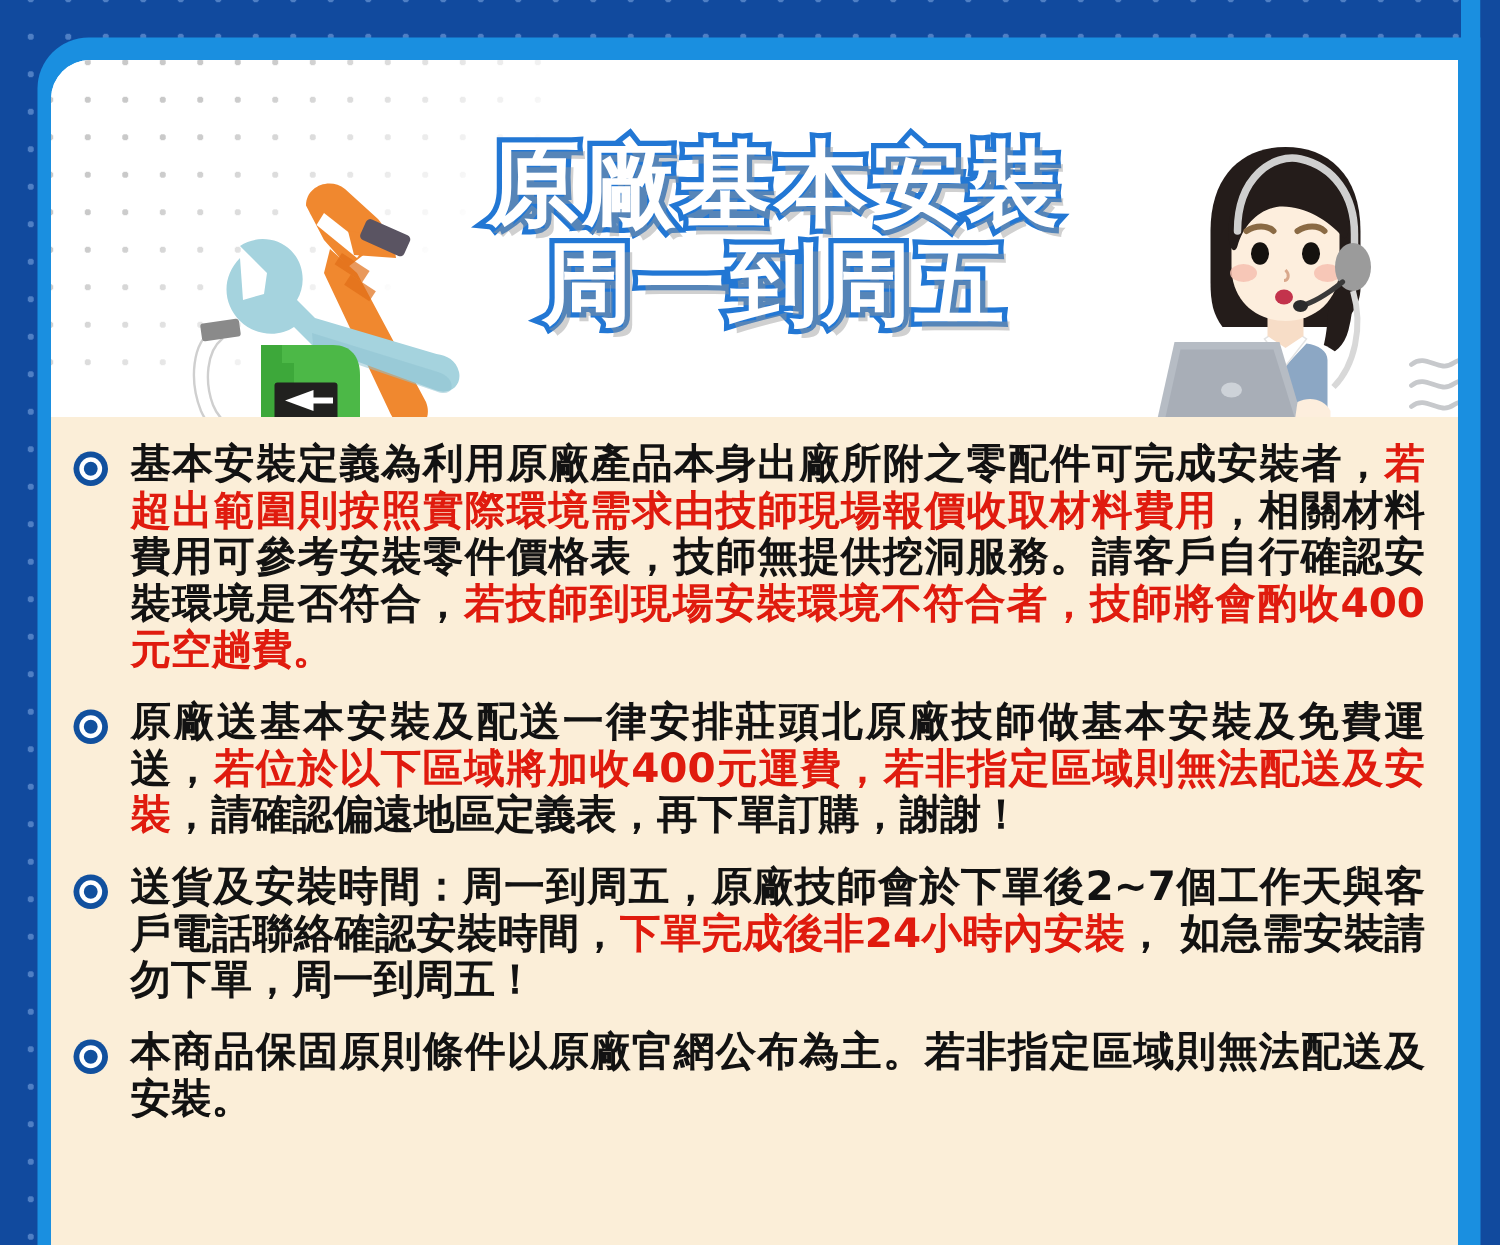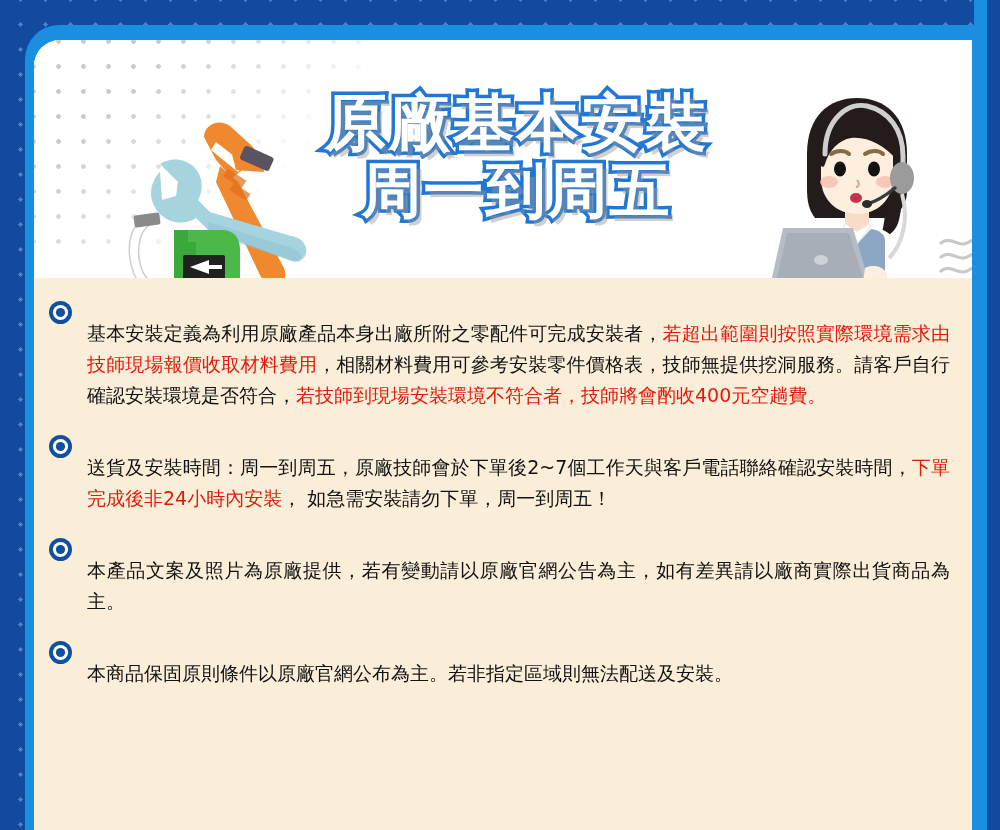--- a/index.html
+++ b/index.html
@@ -115,28 +115,27 @@
     margin-bottom: 17px;
   }
   .bullet {
     flex: 0 0 auto;
     width: 25px;
     height: 25px;
     margin: 6px 14px 0 0;
   }
   .itext {
     font-family: "DejaVu Sans", "Liberation Sans", sans-serif;
-    font-weight: normal;
-    font-size: 19px;
+    font-weight: bold;
+    font-size: 27px;
     line-height: 31px;
     color: #121212;
     letter-spacing: 0px;
     text-align: justify;
     text-justify: inter-character;
-    margin-top: 24px;
   }
   .red { color: #e01b0e; }
 
   
   #strip-light { position: absolute; right: 13px; top: 0; width: 13px; height: 830px; background: #1a8fe0; }
   #strip-dark  { position: absolute; right: 0px;  top: 0; width: 13px; height: 830px; background: #114a9e; }
 </style>
 </head>
 <body>
 
@@ -257,29 +256,29 @@
                 <circle cx="12.5" cy="12.5" r="4.6" fill="#11509e"></circle>
               </svg></span>
             <div class="itext"><span>基本安裝定義為利用原廠產品本身出廠所附之零配件可完成安裝者，</span><span class="red">若超出範圍則按照實際環境需求由技師現場報價收取材料費用</span><span>，相關材料費用可參考安裝零件價格表，技師無提供挖洞服務。請客戶自行確認安裝環境是否符合，</span><span class="red">若技師到現場安裝環境不符合者，技師將會酌收400元空趟費。</span></div>
           </div>
           <div class="item">
             <span class="bullet"><svg viewBox="0 0 25 25" width="25" height="25" xmlns="http://www.w3.org/2000/svg">
                 <circle cx="12.5" cy="12.5" r="11.5" fill="#11509e"></circle>
                 <circle cx="12.5" cy="12.5" r="7.6" fill="#ffffff"></circle>
                 <circle cx="12.5" cy="12.5" r="4.6" fill="#11509e"></circle>
               </svg></span>
+            <div class="itext"><span>原廠送基本安裝及配送一律安排莊頭北原廠技師做基本安裝及免費運送，</span><span class="red">若位於以下區域將加收400元運費，若非指定區域則無法配送及安裝</span><span>，請確認偏遠地區定義表，再下單訂購，謝謝！</span></div>
+          </div>
+          <div class="item">
+            <span class="bullet"><svg viewBox="0 0 25 25" width="25" height="25" xmlns="http://www.w3.org/2000/svg">
+                <circle cx="12.5" cy="12.5" r="11.5" fill="#11509e"></circle>
+                <circle cx="12.5" cy="12.5" r="7.6" fill="#ffffff"></circle>
+                <circle cx="12.5" cy="12.5" r="4.6" fill="#11509e"></circle>
+              </svg></span>
             <div class="itext"><span>送貨及安裝時間：周一到周五，原廠技師會於下單後2~7個工作天與客戶電話聯絡確認安裝時間，</span><span class="red">下單完成後非24小時內安裝</span><span>， 如急需安裝請勿下單，周一到周五！</span></div>
-          </div>
-          <div class="item">
-            <span class="bullet"><svg viewBox="0 0 25 25" width="25" height="25" xmlns="http://www.w3.org/2000/svg">
-                <circle cx="12.5" cy="12.5" r="11.5" fill="#11509e"></circle>
-                <circle cx="12.5" cy="12.5" r="7.6" fill="#ffffff"></circle>
-                <circle cx="12.5" cy="12.5" r="4.6" fill="#11509e"></circle>
-              </svg></span>
-            <div class="itext"><span>本產品文案及照片為原廠提供，若有變動請以原廠官網公告為主，如有差異請以廠商實際出貨商品為主。</span></div>
           </div>
           <div class="item">
             <span class="bullet"><svg viewBox="0 0 25 25" width="25" height="25" xmlns="http://www.w3.org/2000/svg">
                 <circle cx="12.5" cy="12.5" r="11.5" fill="#11509e"></circle>
                 <circle cx="12.5" cy="12.5" r="7.6" fill="#ffffff"></circle>
                 <circle cx="12.5" cy="12.5" r="4.6" fill="#11509e"></circle>
               </svg></span>
             <div class="itext"><span>本商品保固原則條件以原廠官網公布為主。若非指定區域則無法配送及安裝。</span></div>
           </div>
         </div>

